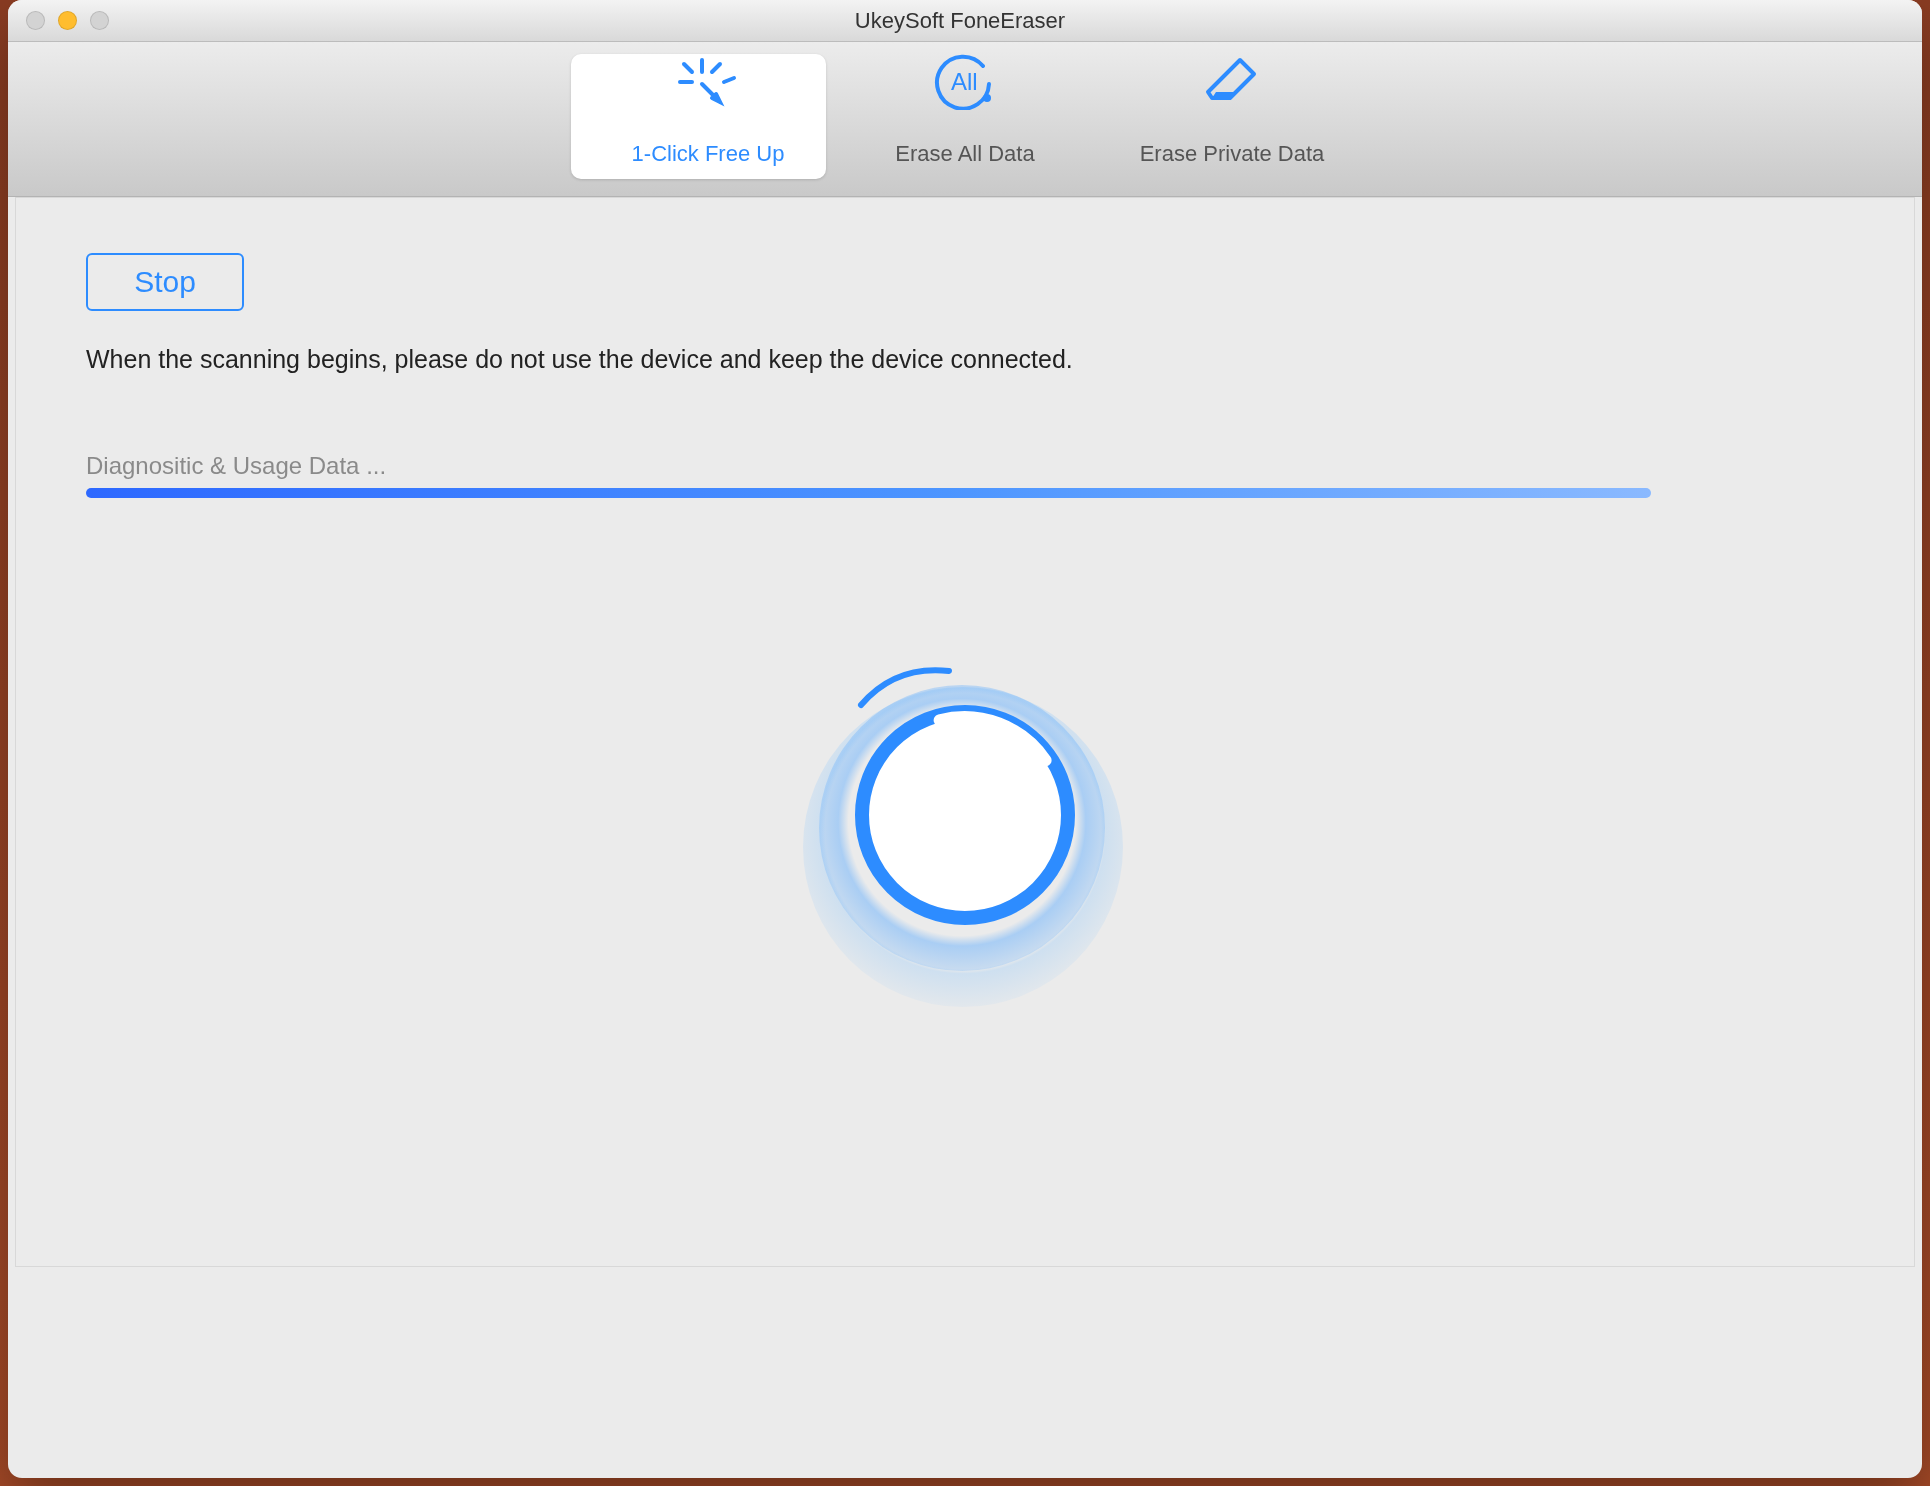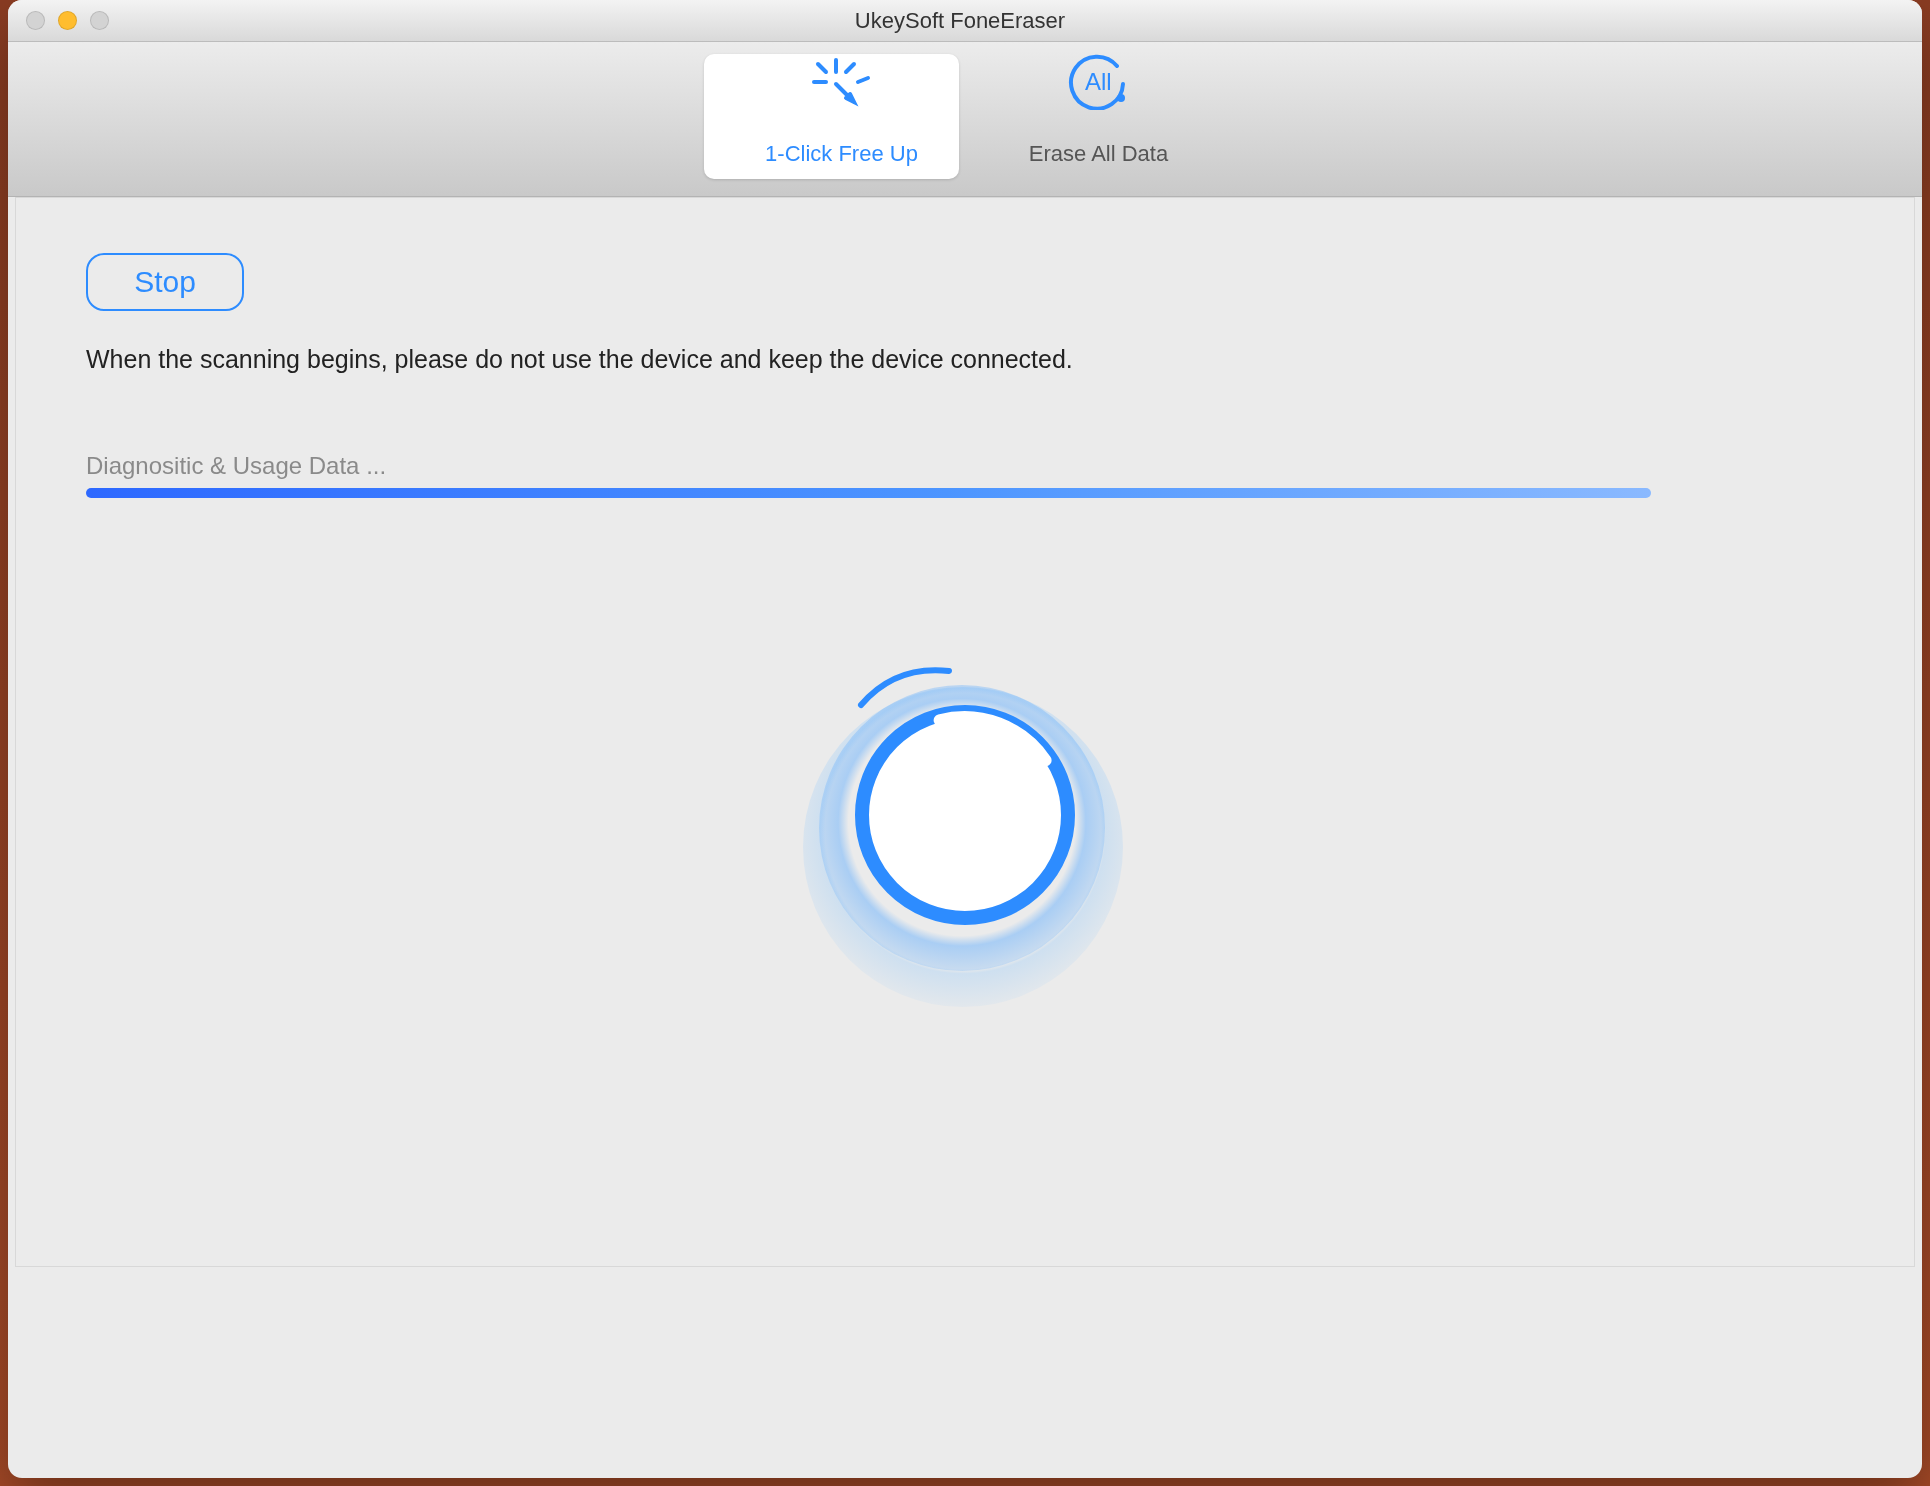--- a/index.html
+++ b/index.html
@@ -126,21 +126,21 @@
     align-items:center;
   }
   .heading{
     font-size:42px;
     font-weight:600;
     color:#111;
   }
   .stop-btn{
     width:158px;height:58px;
     border:2px solid var(--accent);
-    border-radius:18px;
+    border-radius:6px;
     background:transparent;
     color:var(--accent);
     font-size:30px;
     cursor:pointer;
   }
   .sub{
     margin-top:34px;
     font-size:25px;
     color:#222;
   }
@@ -232,20 +232,29 @@
         <div class="tab-icon">
           <svg width="72" height="56" viewBox="0 0 72 56" fill="none" stroke="#2d8cff" stroke-width="4" stroke-linecap="round">
             <path d="M54 12 A26 26 0 1 0 60 30" fill="none"></path>
             <text x="22" y="36" font-size="24" font-family="Arial" fill="#2d8cff" stroke="none">All</text>
             <circle cx="58" cy="44" r="4" fill="#2d8cff" stroke="none"></circle>
           </svg>
         </div>
         <div class="tab-label">Erase All Data</div>
       </div>
 
+      <div class="tab">
+        <div class="tab-icon">
+          <svg width="72" height="56" viewBox="0 0 72 56" fill="none" stroke="#2d8cff" stroke-width="4" stroke-linejoin="round">
+            <path d="M16 44 L34 44 L58 20 L44 6 L12 38 Z" fill="none"></path>
+            <path d="M16 44 L34 44 L40 38 L20 38 Z" fill="#2d8cff" stroke="none"></path>
+          </svg>
+        </div>
+        <div class="tab-label">Erase Private Data</div>
+      </div>
 
 
     </div>
   </div>
 
   <div class="content">
 
     <div class="heading-row">
       <button class="stop-btn">Stop</button>
     </div>

